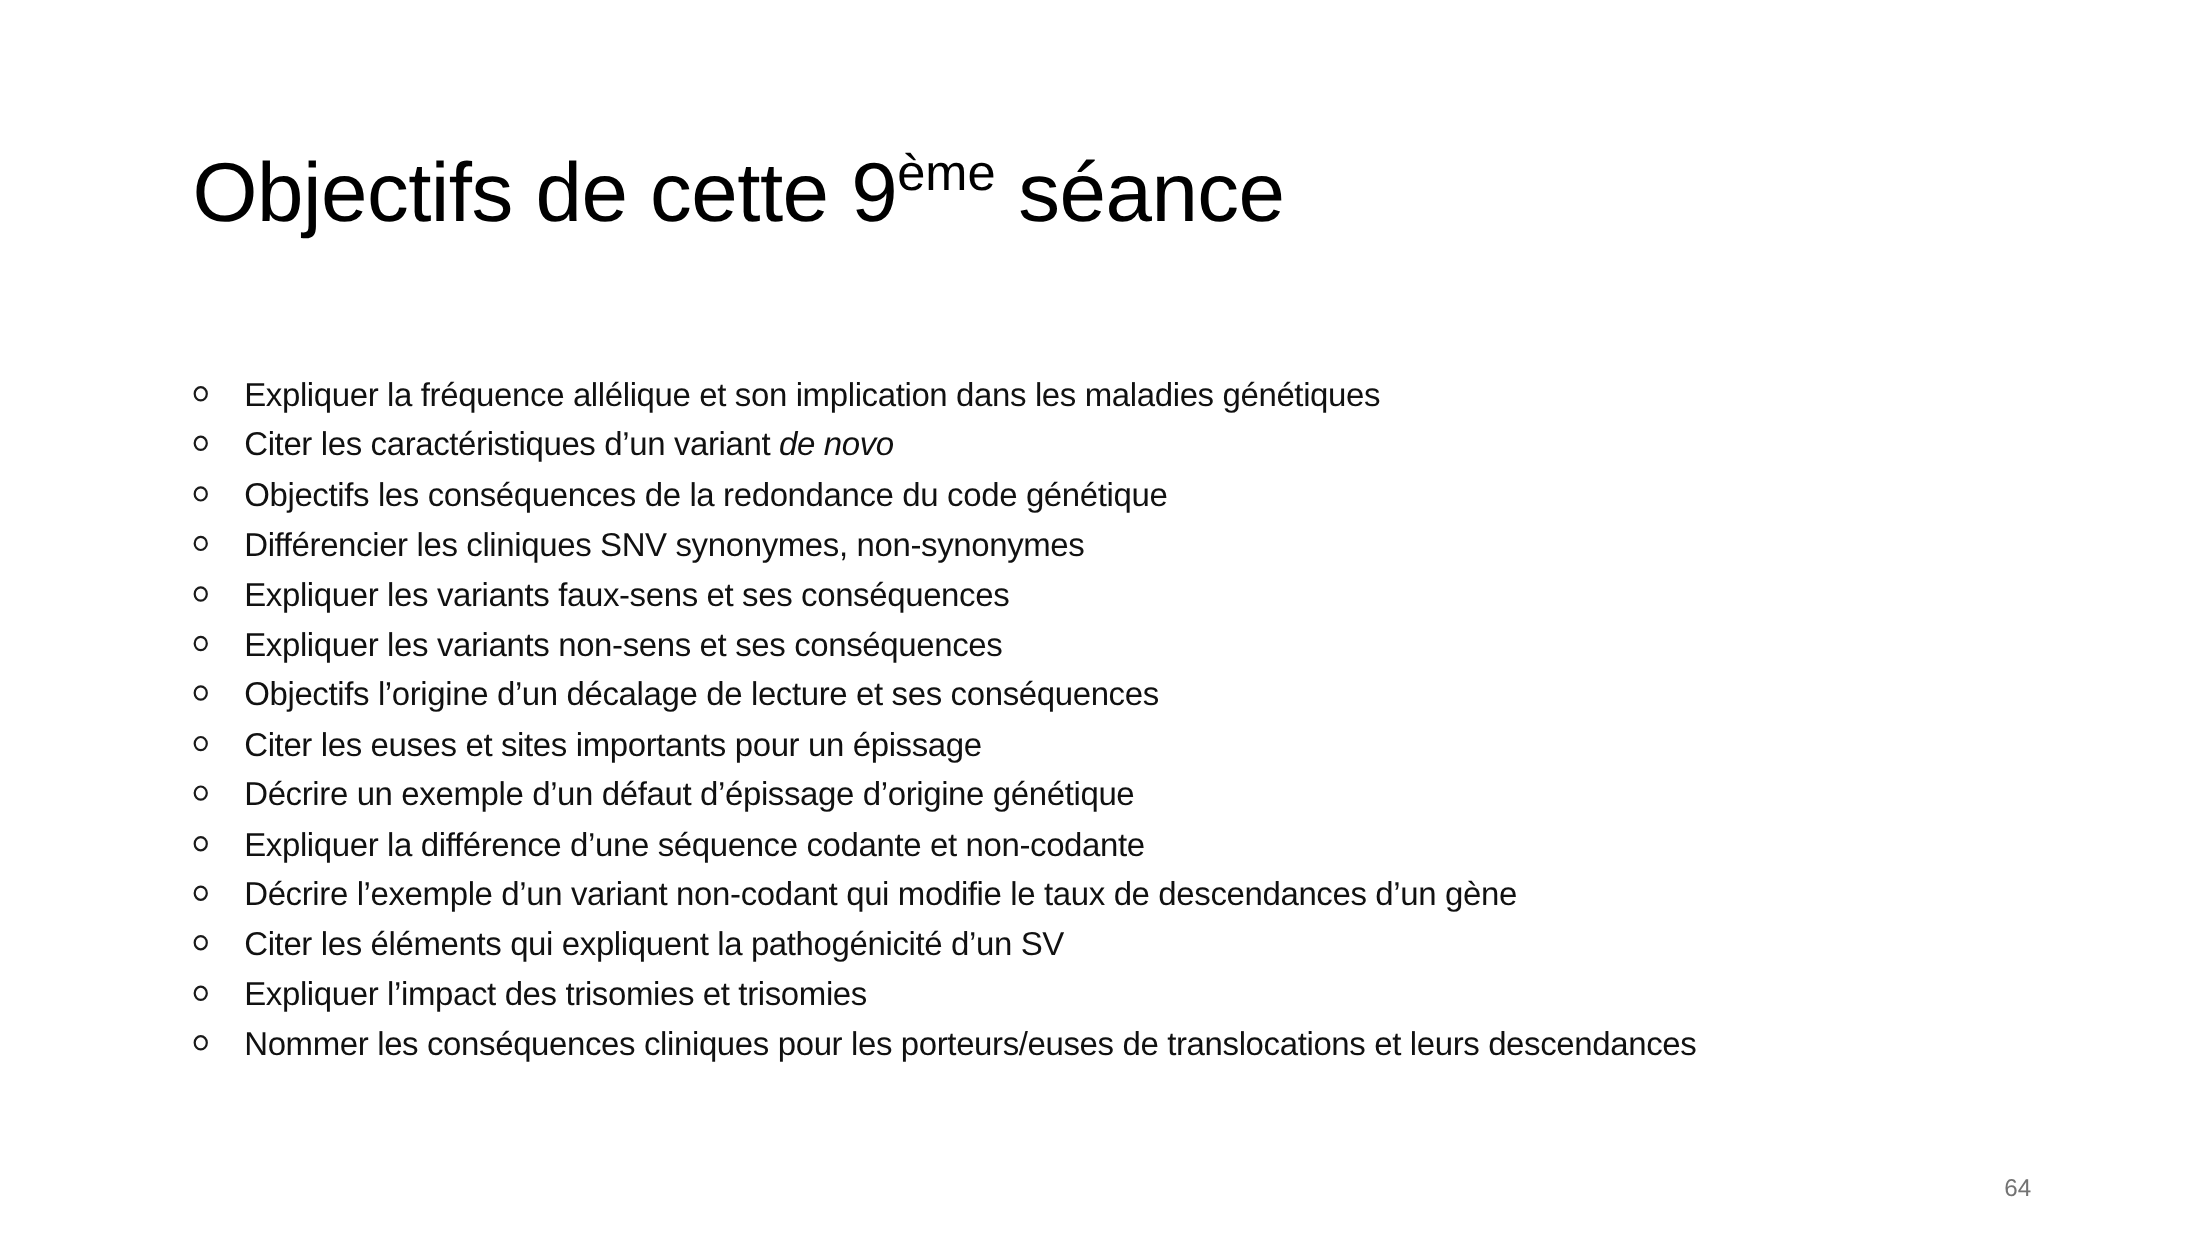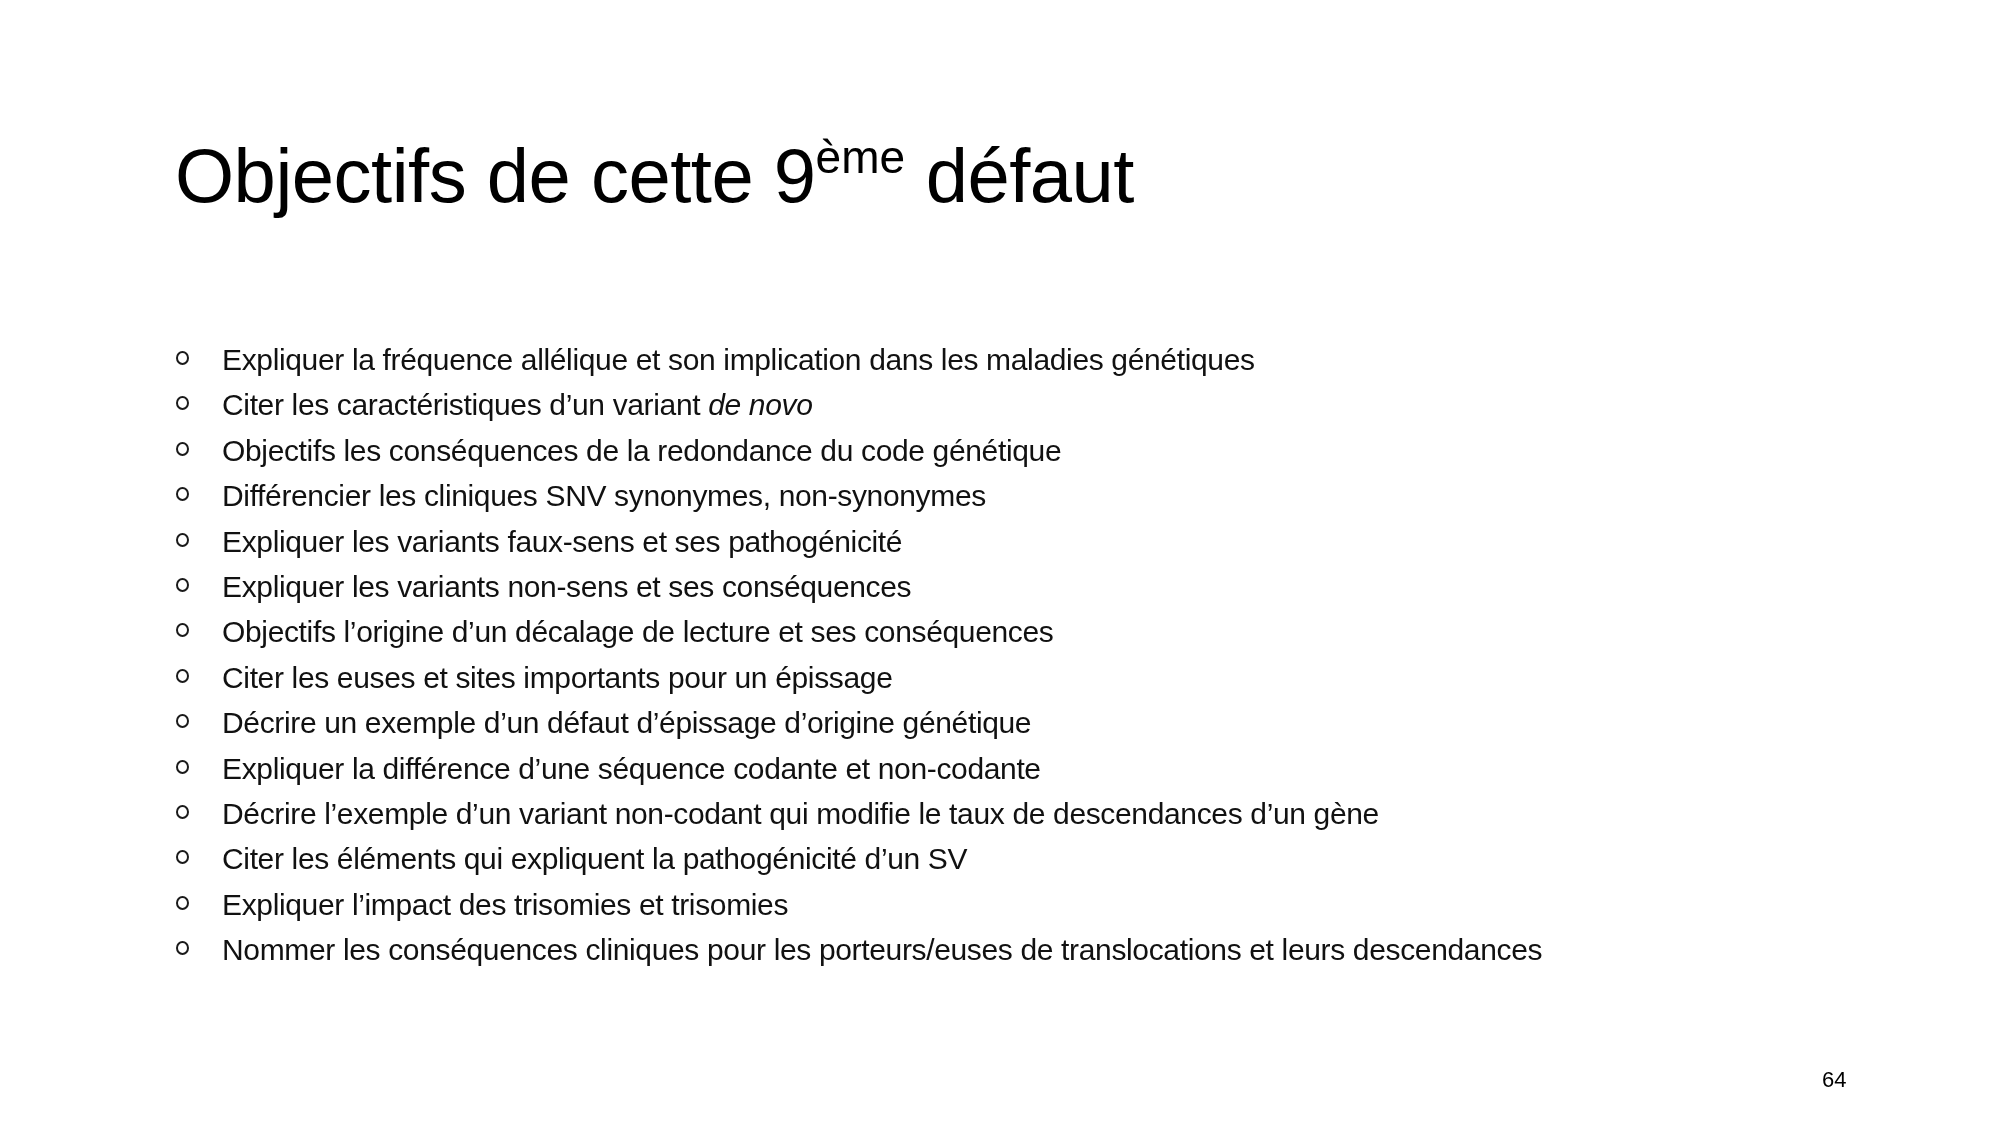--- a/index.html
+++ b/index.html
@@ -66,49 +66,49 @@
       top: 0;
     }
     .objective-text em {
       font-style: italic;
     }
     .page-number {
       position: absolute;
       left: 1822px;
       top: 1069px;
       font-size: 22px;
-      color: #000000;
+      color: #737373;
       line-height: 1;
     }
   </style>
 </head>
 <body>
 
-<h1 class="slide-title"><span>Objectifs de cette 9</span><sup>ème</sup><span> défaut</span></h1>
+<h1 class="slide-title"><span>Objectifs de cette 9</span><sup>ème</sup><span> séance</span></h1>
 
 <ul class="objectives">
   <li class="objective">
       <span class="bullet"></span>
       <span class="objective-text"><span>Expliquer la fréquence allélique et son implication dans les maladies génétiques</span></span>
     </li>
   <li class="objective">
       <span class="bullet"></span>
       <span class="objective-text"><span>Citer les caractéristiques d’un variant </span><em>de novo</em></span>
     </li>
   <li class="objective">
       <span class="bullet"></span>
       <span class="objective-text"><span>Objectifs les conséquences de la redondance du code génétique</span></span>
     </li>
   <li class="objective">
       <span class="bullet"></span>
       <span class="objective-text"><span>Différencier les cliniques SNV synonymes, non-synonymes</span></span>
     </li>
   <li class="objective">
       <span class="bullet"></span>
-      <span class="objective-text"><span>Expliquer les variants faux-sens et ses pathogénicité</span></span>
+      <span class="objective-text"><span>Expliquer les variants faux-sens et ses conséquences</span></span>
     </li>
   <li class="objective">
       <span class="bullet"></span>
       <span class="objective-text"><span>Expliquer les variants non-sens et ses conséquences</span></span>
     </li>
   <li class="objective">
       <span class="bullet"></span>
       <span class="objective-text"><span>Objectifs l’origine d’un décalage de lecture et ses conséquences</span></span>
     </li>
   <li class="objective">

